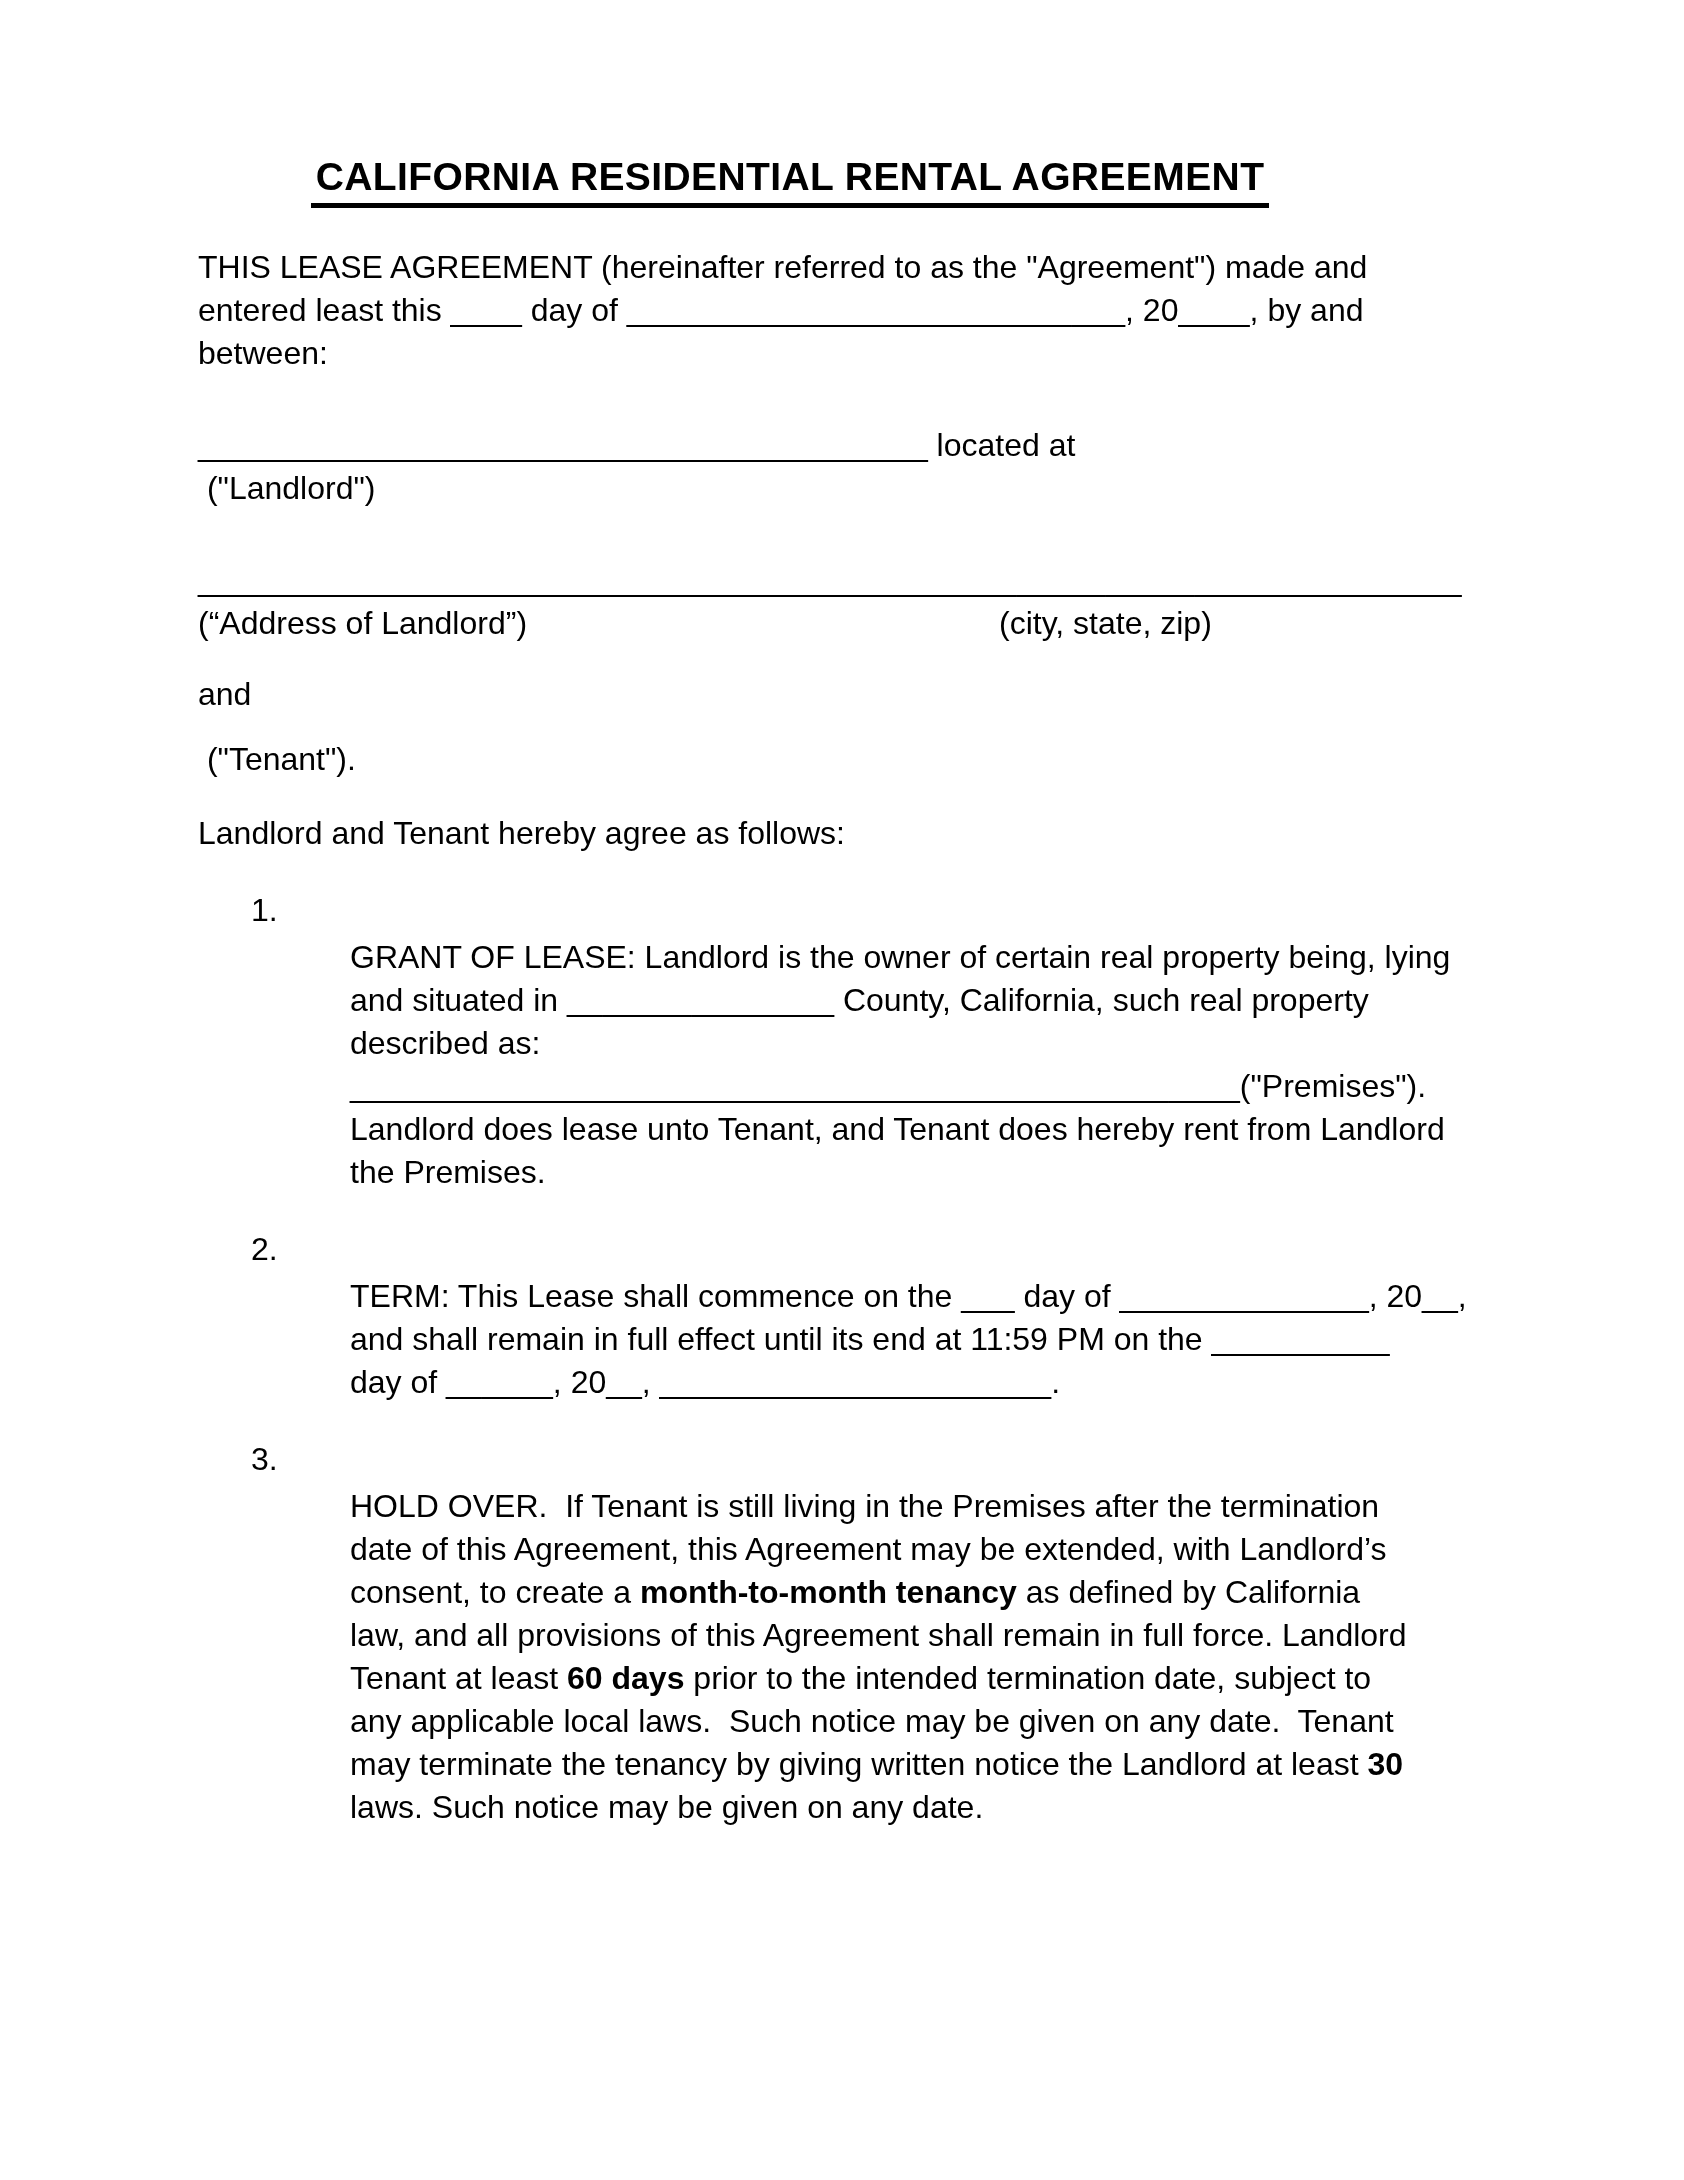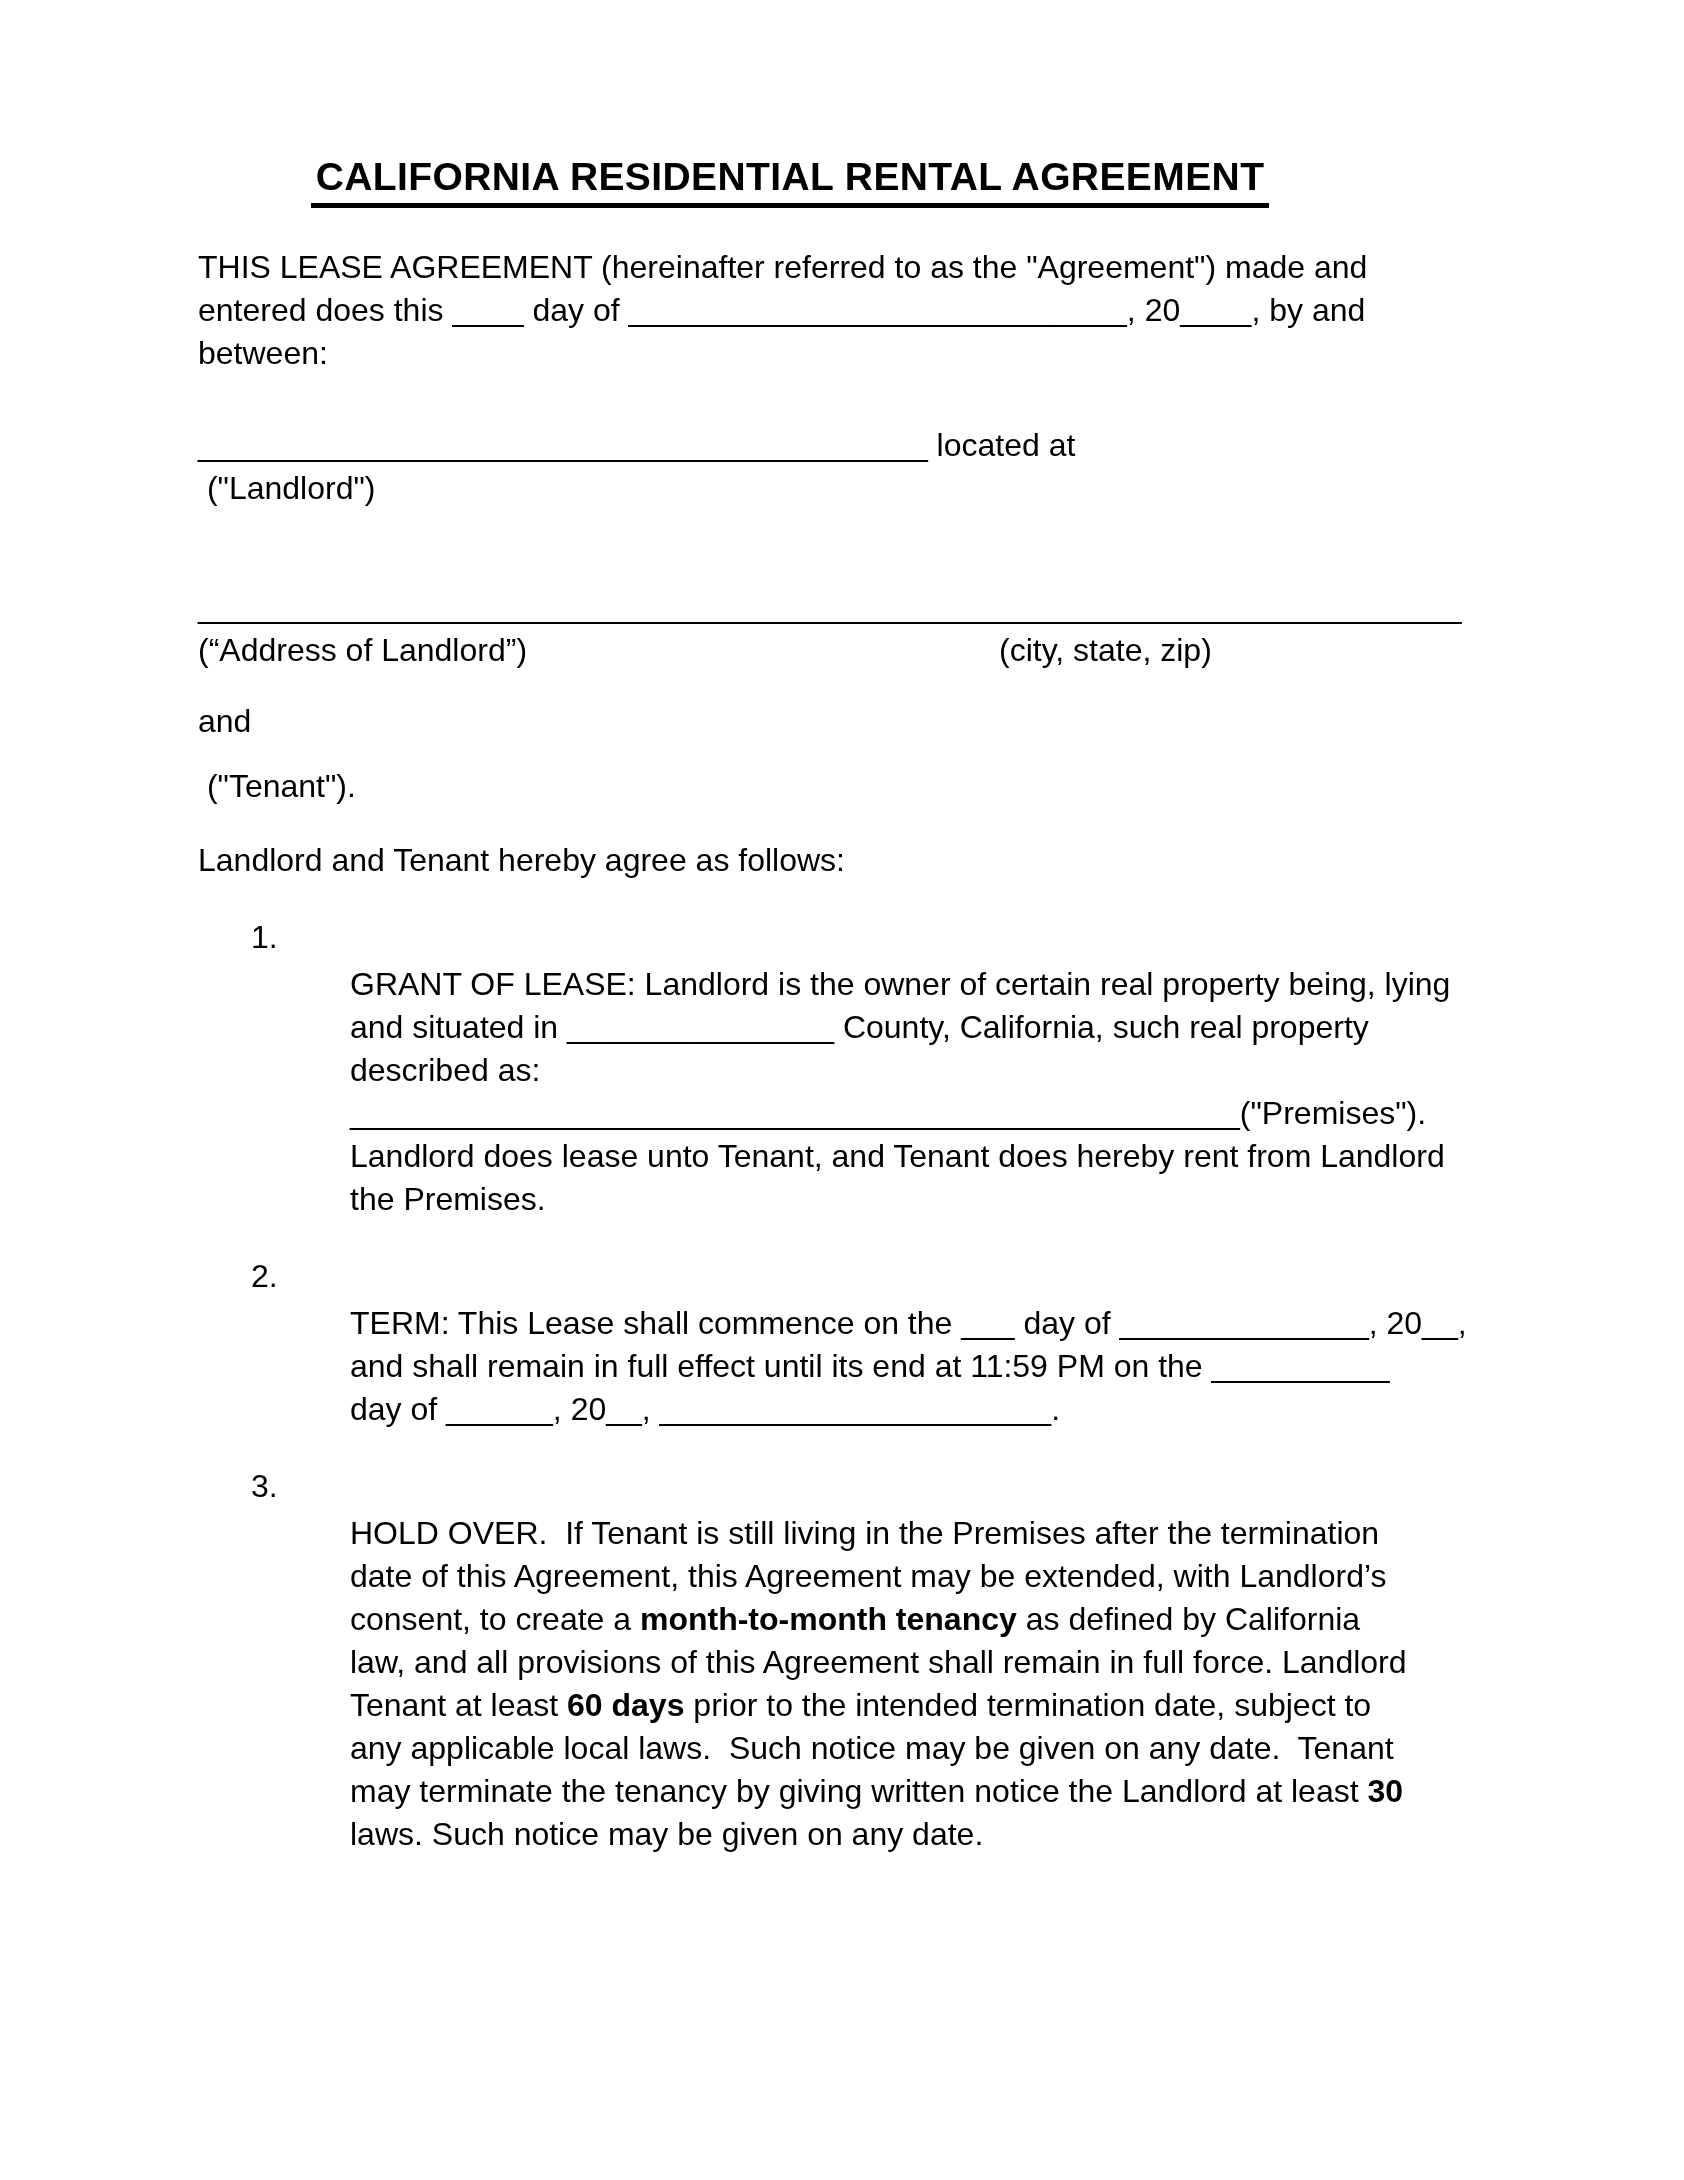--- a/index.html
+++ b/index.html
@@ -30,21 +30,21 @@
     display: inline-block;
     font-size: 39px;
     line-height: 44px;
     font-weight: 700;
     border-bottom: 5.1px solid #000000;
     padding: 0 5.1px 4.3px 5.1px;
     letter-spacing: 0.4px;
   }
   .intro { margin-top: 38px; }
   .landlord-line { margin-top: 49px; }
-  .address-line { margin-top: 76px; }
+  .address-line { margin-top: 49px; }
   .address-labels .left {
     display: inline-block;
     width: 801px;
   }
   .and-line { margin-top: 28px; }
   .tenant-line { margin-top: 22px; }
   .agree-line { margin-top: 31px; }
   .items { margin-top: 0; }
   .item {
     display: flex;
@@ -63,21 +63,21 @@
 <body>
 
 <div class="page">
 
   <div class="title-wrap">
     <span class="doc-title">CALIFORNIA RESIDENTIAL RENTAL AGREEMENT</span>
   </div>
 
   <div class="intro">
     <div class="line">THIS LEASE AGREEMENT (hereinafter referred to as the "Agreement") made and</div>
-    <div class="line">entered does this ____ day of ____________________________, 20____, by and</div>
+    <div class="line">entered least this ____ day of ____________________________, 20____, by and</div>
     <div class="line">between:</div>
   </div>
 
   <div class="landlord-line">
     <div class="line">_________________________________________ located at</div>
     <div class="line"> ("Landlord")</div>
   </div>
 
   <div class="address-line">
     <div class="line">_______________________________________________________________________</div>

